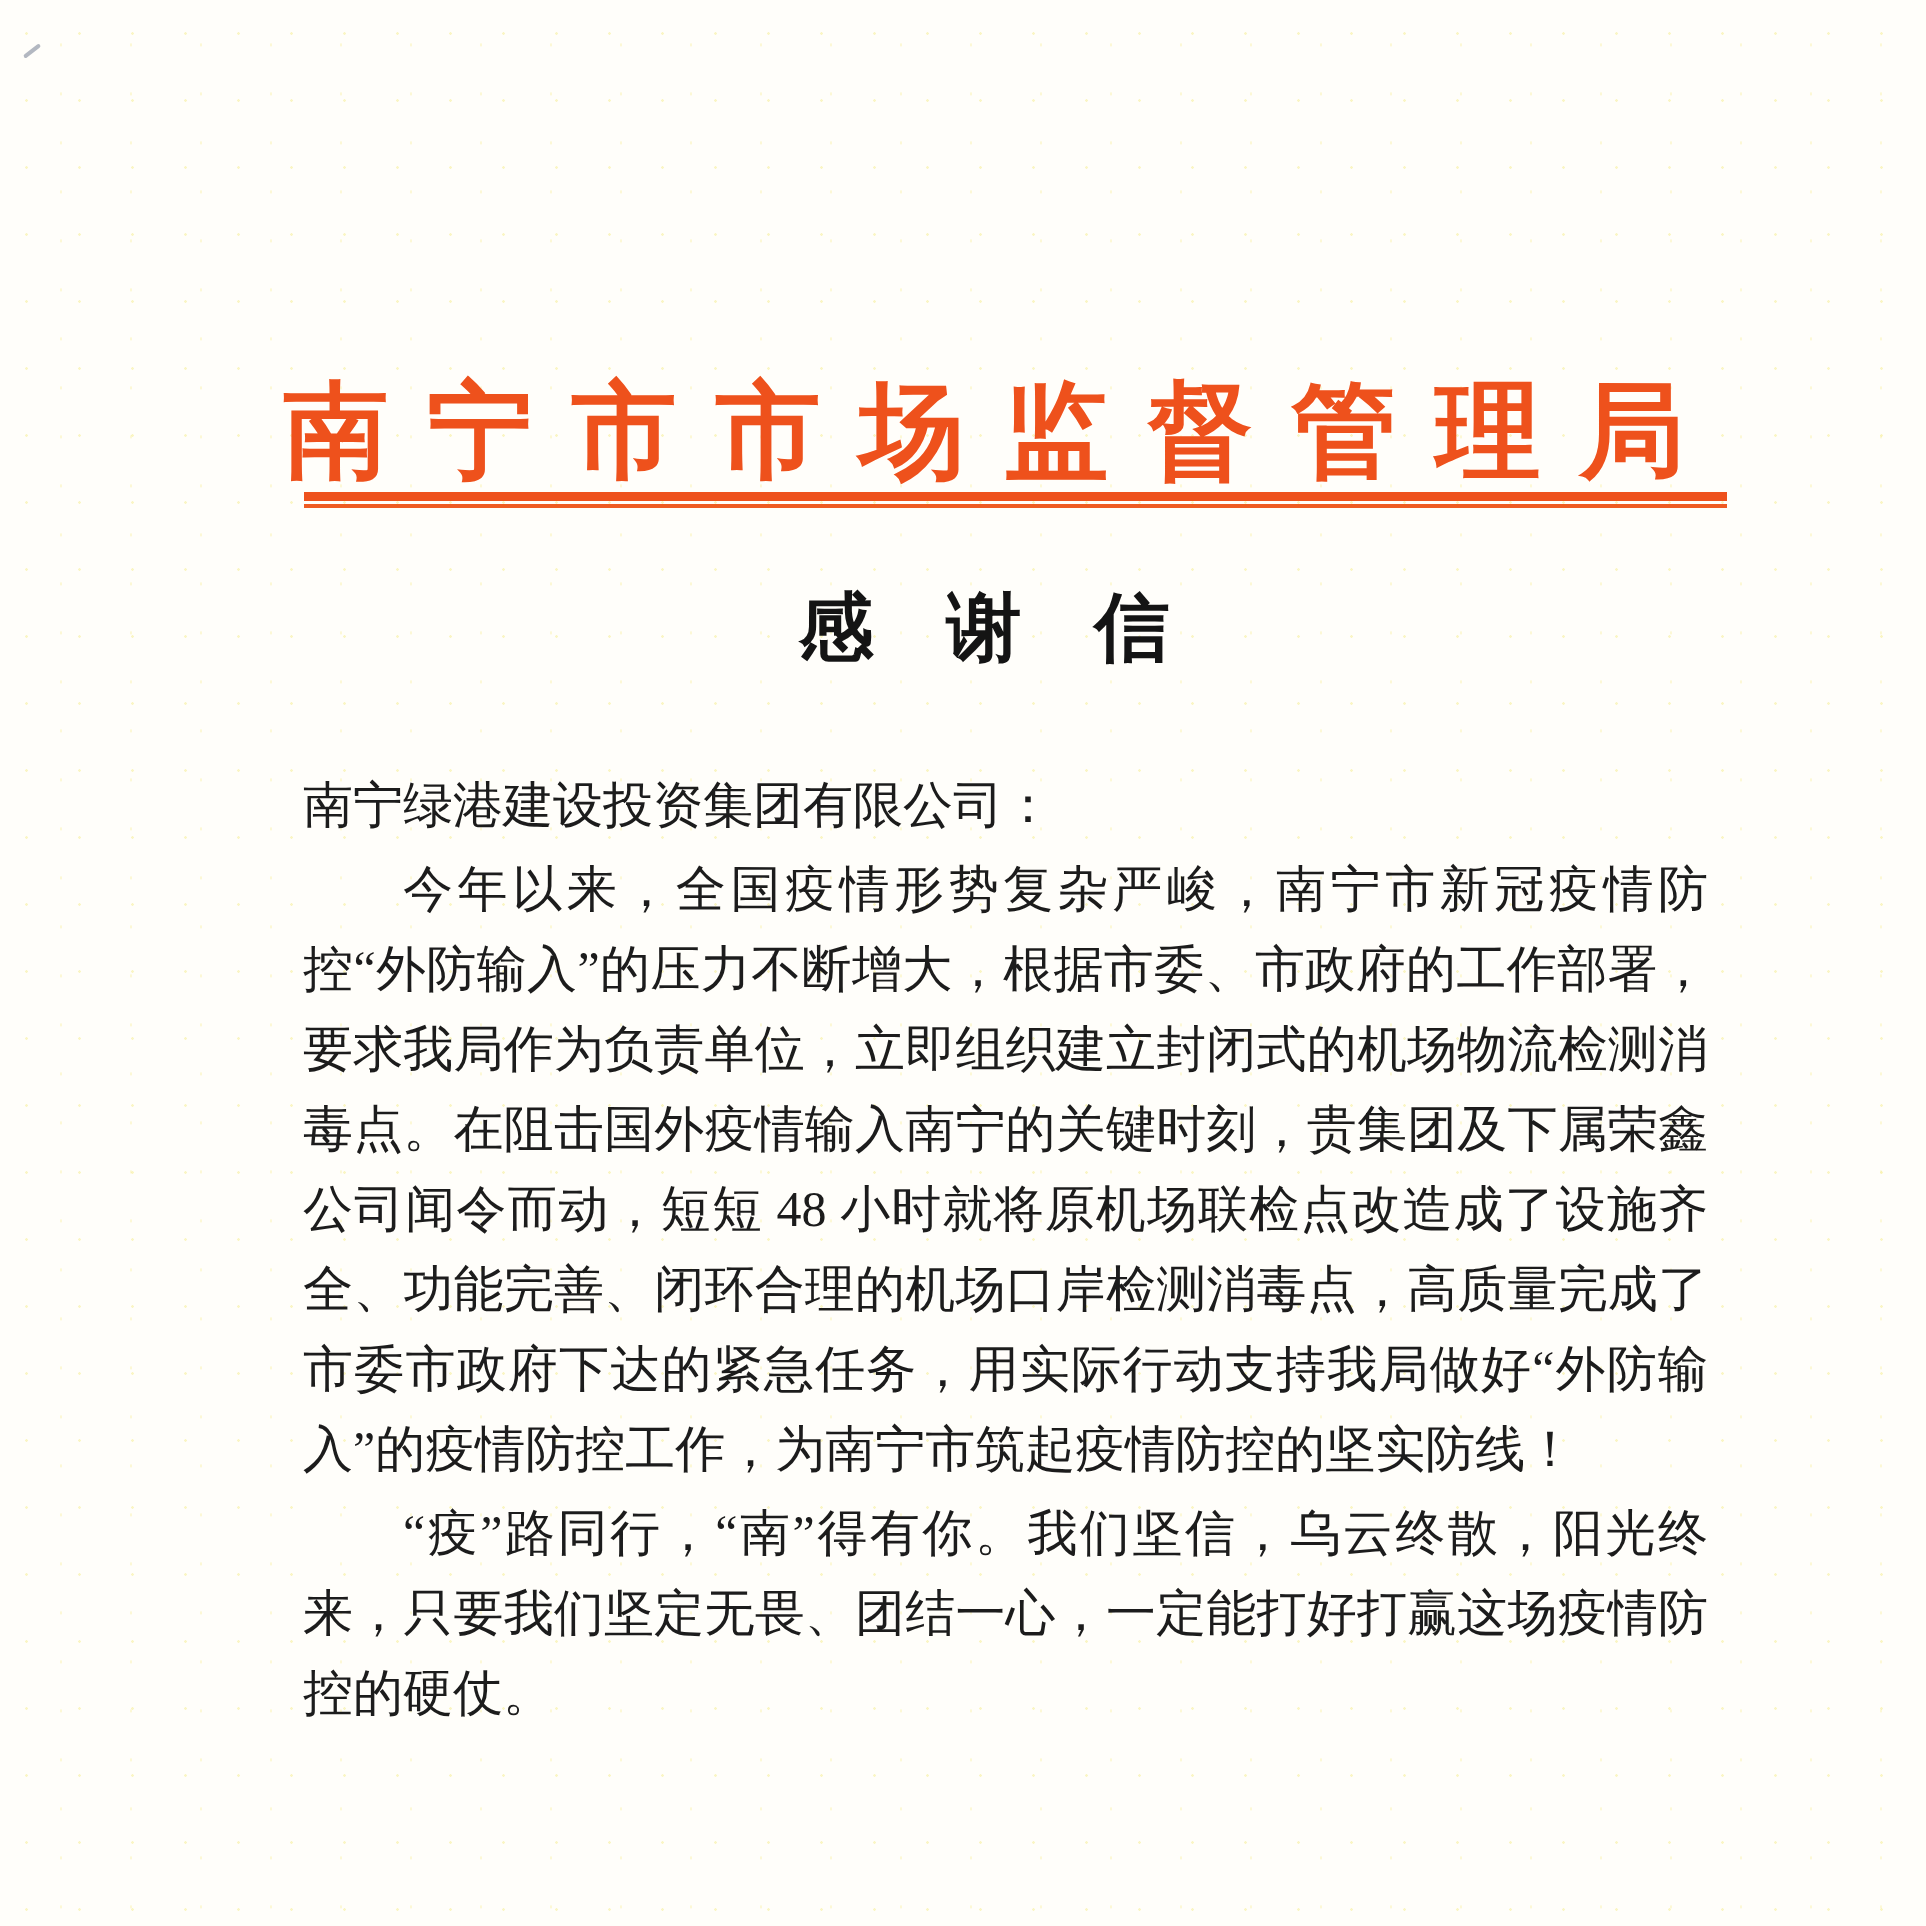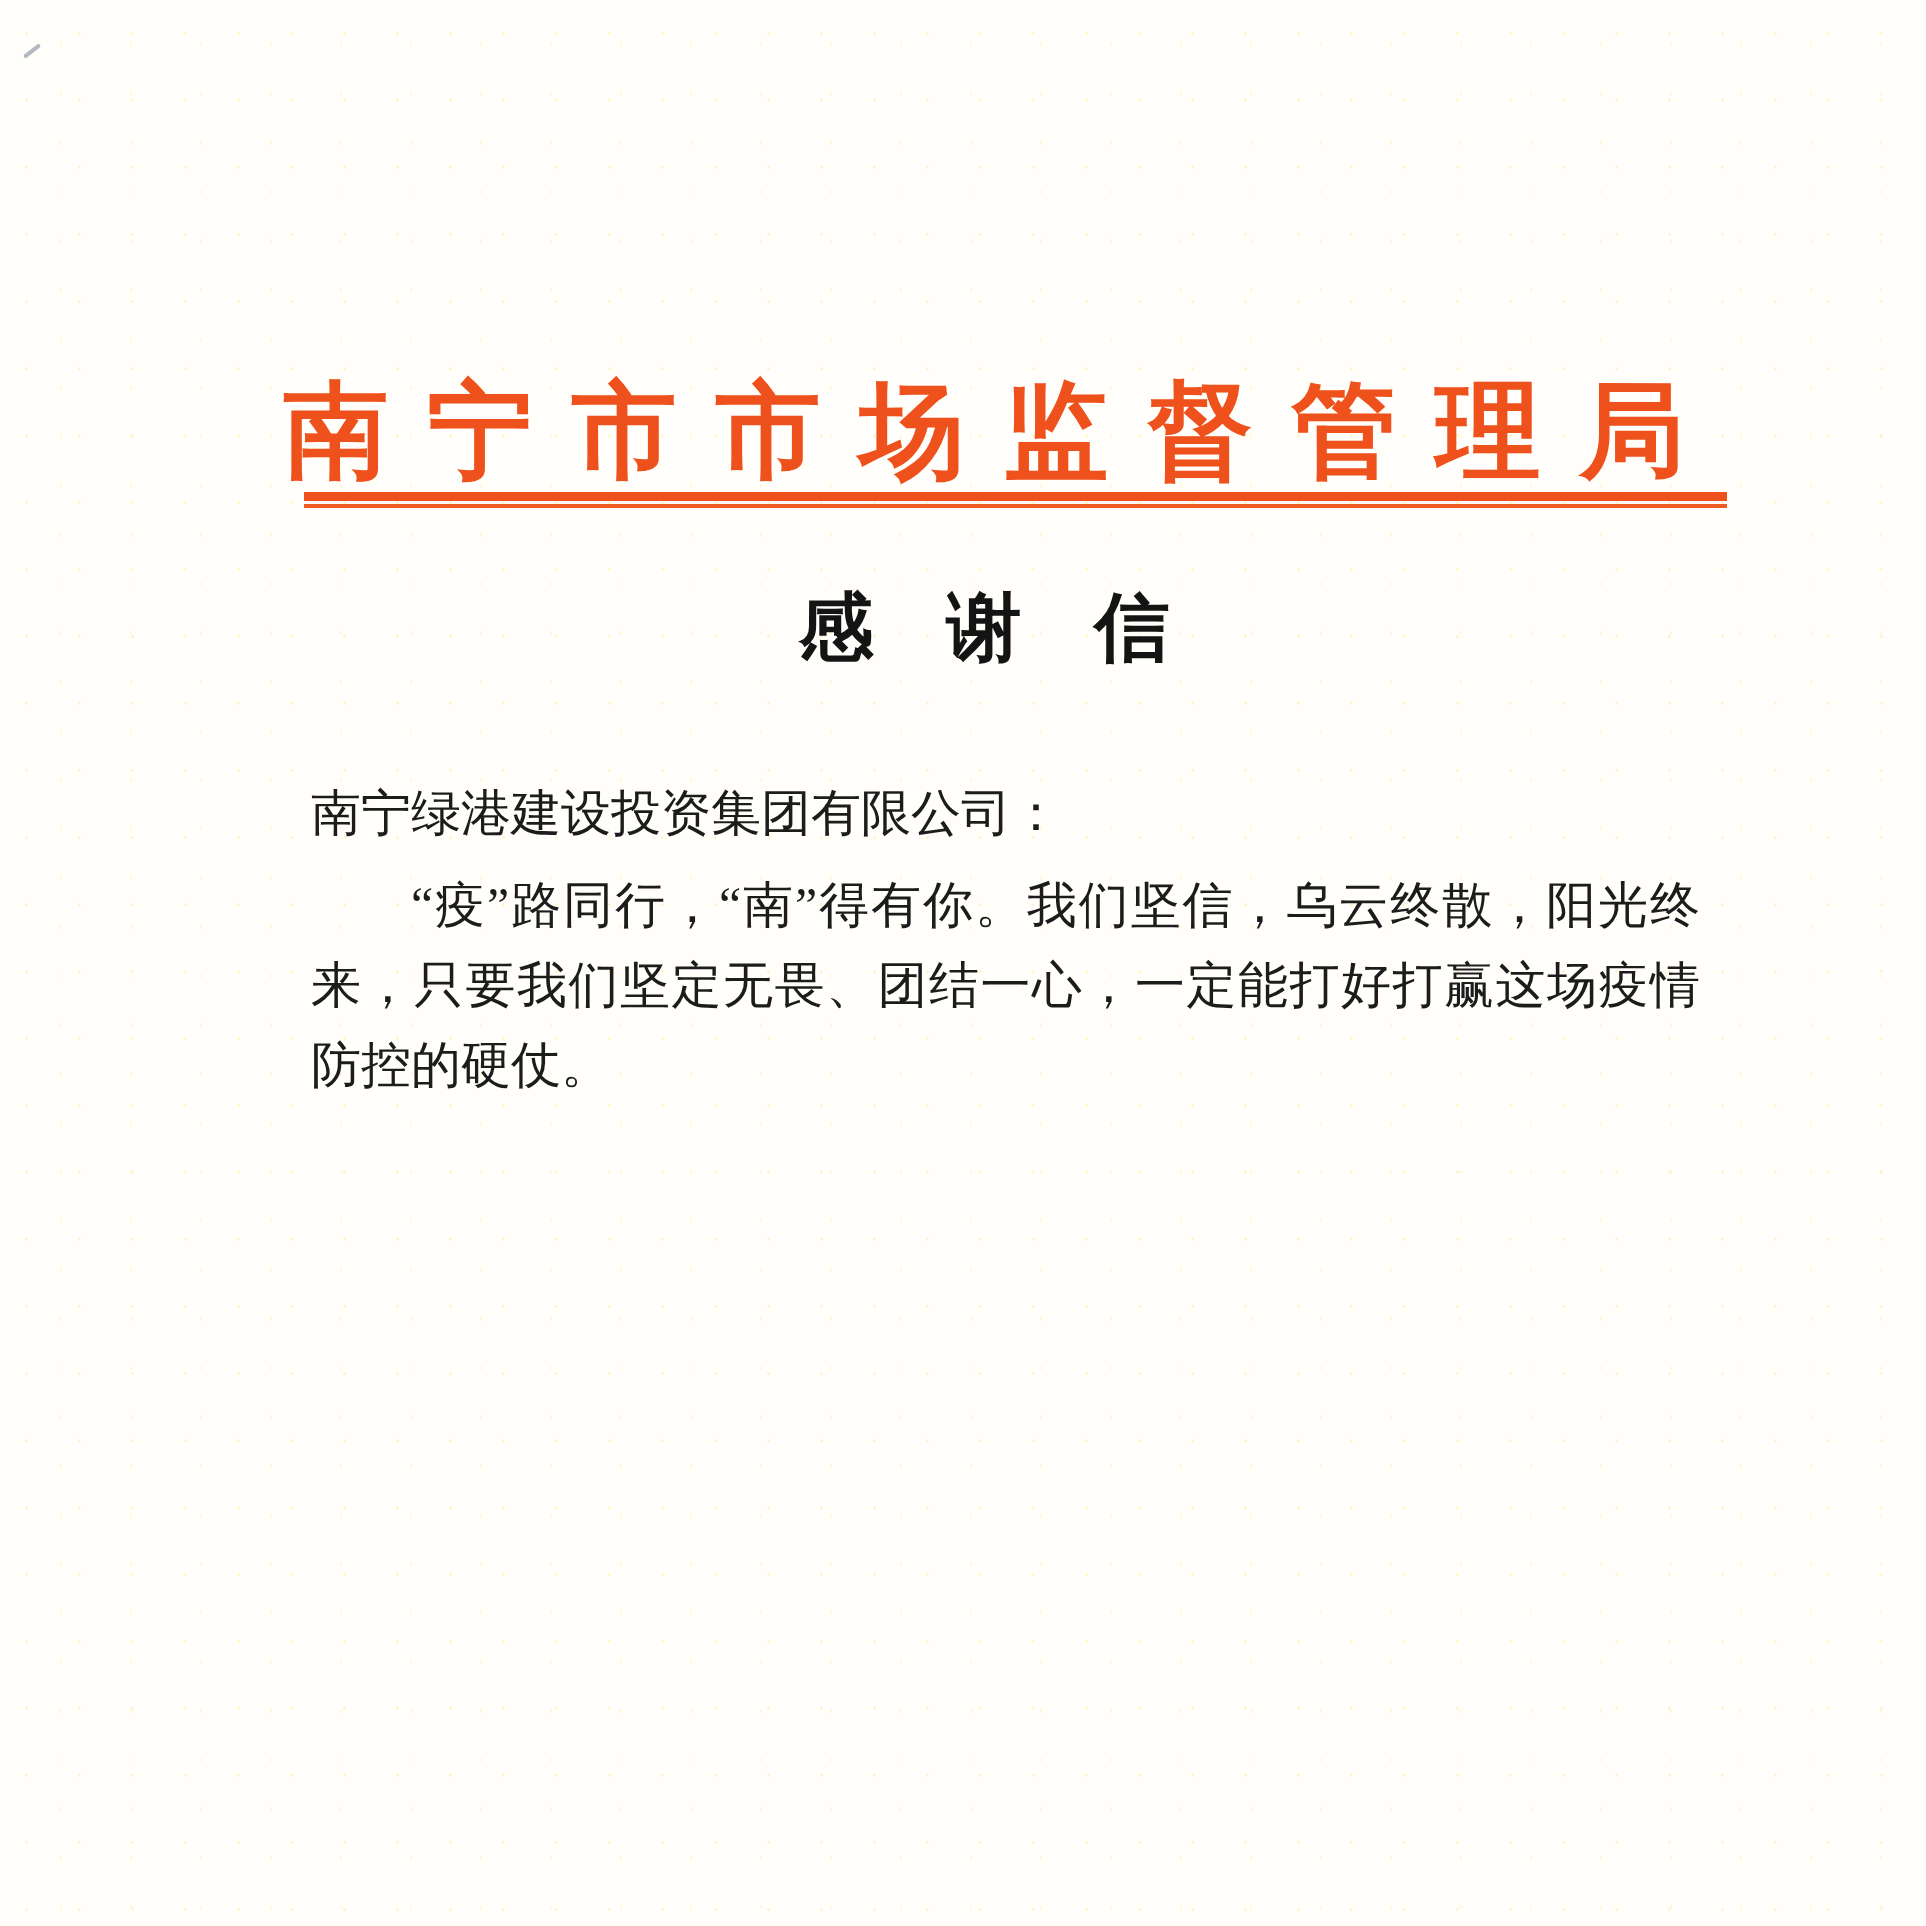--- a/index.html
+++ b/index.html
@@ -46,21 +46,21 @@
     color: #141414;
     white-space: nowrap;
   }
   
   .letter-body {
     position: absolute; left: 299px; top: 761px; width: 1413px;
     font-size: 50px; line-height: 80px;
     text-align: justify;
     color: #1c1c1c;
   }
-  .letter-body p { margin: 12px; }
+  .letter-body p { margin: 4px; }
   .letter-body p.para { text-indent: 2em; }
 </style>
 </head>
 <body>
 
 <div class="page">
 
   <div class="pen-mark"></div>
 
   <header>
@@ -68,18 +68,19 @@
     <div class="rule-top">
       <div class="thick"></div>
       <div class="thin"></div>
     </div>
   </header>
 
   <h1 class="letter-title">感谢信</h1>
 
   <main class="letter-body">
     <p class="salutation">南宁绿港建设投资集团有限公司：</p>
+    <p class="para">今年以来，全国疫情形势复杂严峻，南宁市新冠疫情防控“外防输入”的压力不断增大，根据市委、市政府的工作部署，要求我局作为负责单位，立即组织建立封闭式的机场物流检测消毒点。在阻击国外疫情输入南宁的关键时刻，贵集团及下属荣鑫公司闻令而动，短短 48 小时就将原机场联检点改造成了设施齐全、功能完善、闭环合理的机场口岸检测消毒点，高质量完成了市委市政府下达的紧急任务，用实际行动支持我局做好“外防输入”的疫情防控工作，为南宁市筑起疫情防控的坚实防线！</p>
     <p class="para">“疫”路同行，“南”得有你。我们坚信，乌云终散，阳光终来，只要我们坚定无畏、团结一心，一定能打好打赢这场疫情防控的硬仗。</p>
 
   </main>
 
 </div>
 
 
 </body></html>

